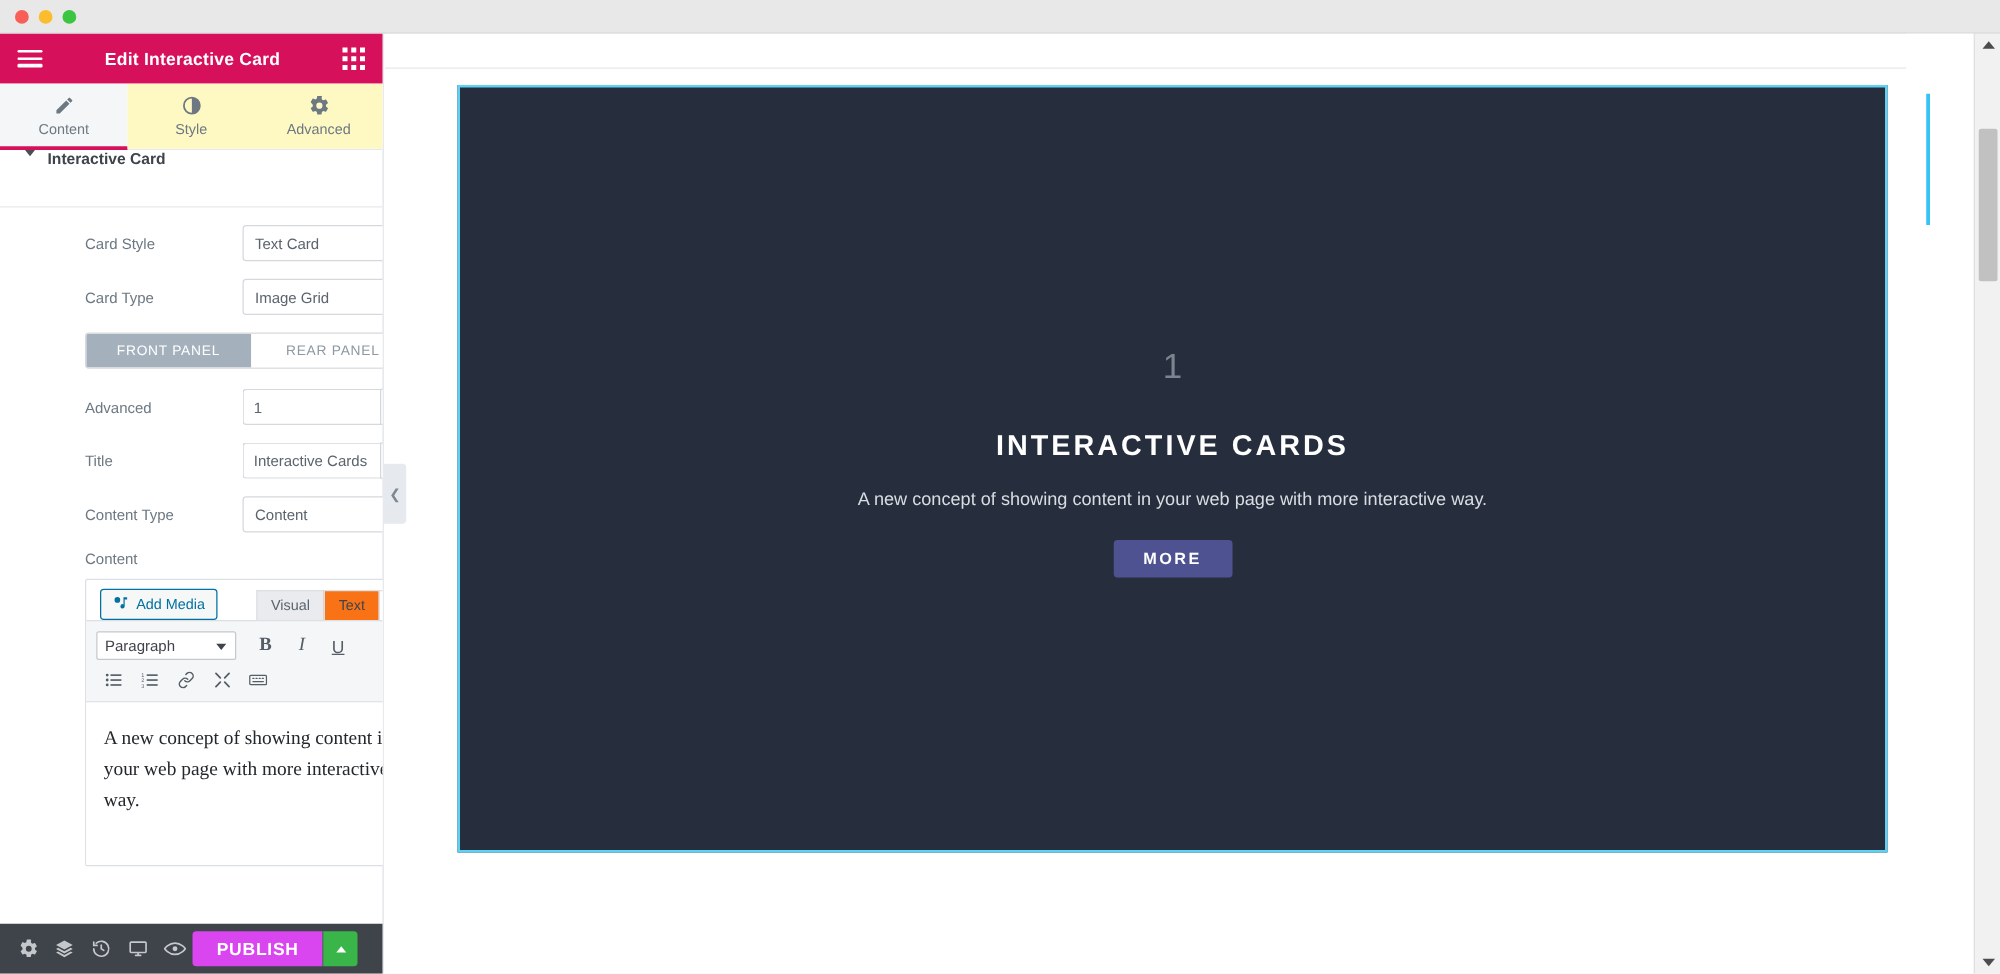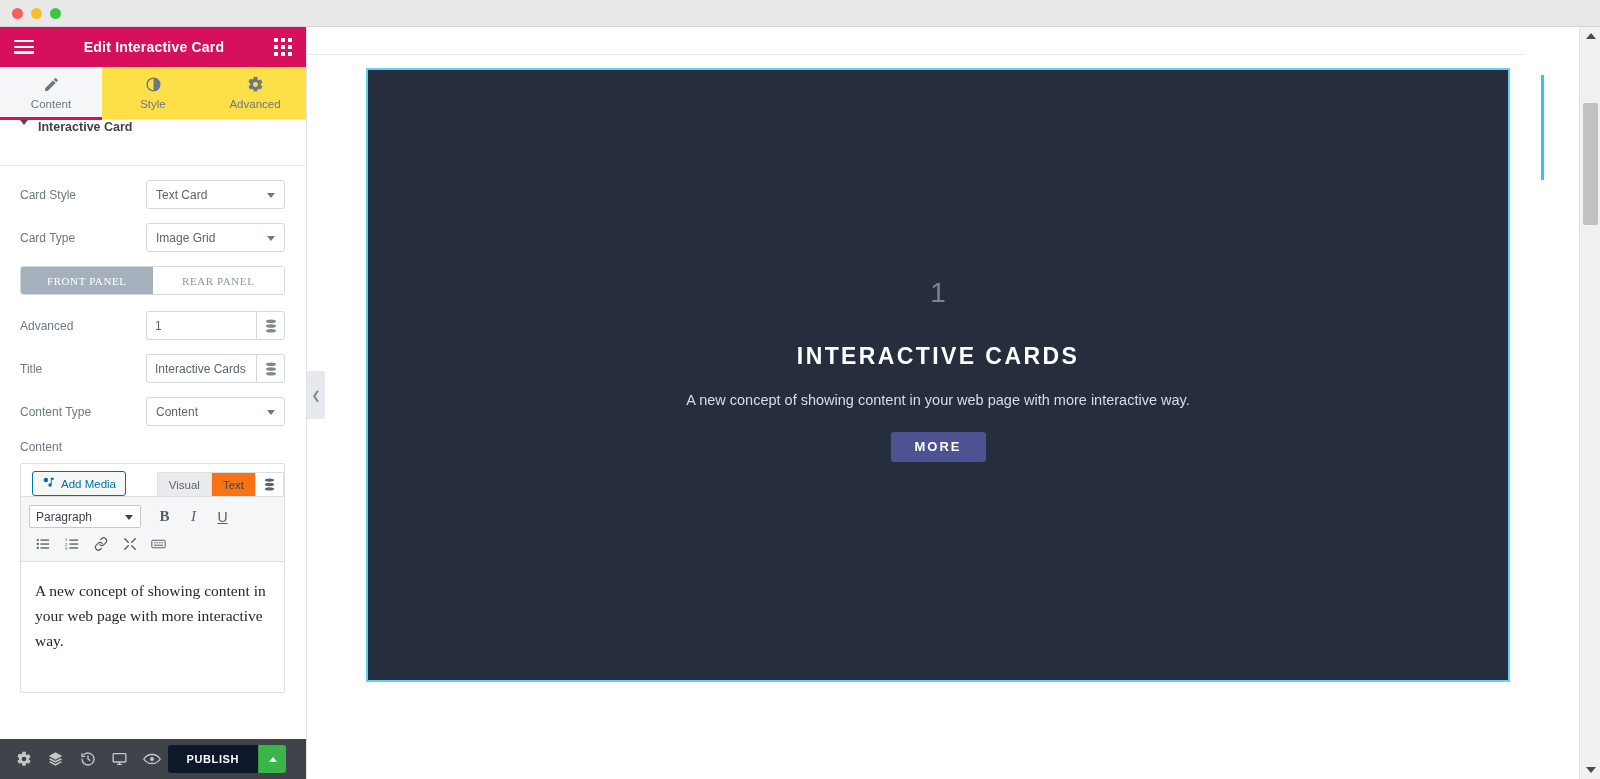--- a/index.html
+++ b/index.html
@@ -57,21 +57,21 @@
   .grid-icon span { background: #fff; display: block; width: 4px; height: 4px; }
 
   
   .tabs {
     display: flex; height: 53px; background: #ffffff;
     border-bottom: 1px solid #e6e9ec; flex: 0 0 auto;
   }
   .tab {
     flex: 1; display: flex; flex-direction: column;
     align-items: center; justify-content: center; gap: 5px;
-    cursor: pointer; position: relative; background: #fde047;
+    cursor: pointer; position: relative; background: #fef9c3;
   }
   .tab.active { background: #f4f6f7; }
   .tab.active:after {
     content: ""; position: absolute; left: 0; right: 0; bottom: -1px;
     height: 3px; background: #d6105a;
   }
   .tab-label { font-size: 11.5px; color: #6d7882; }
   .tab-ico { color: #6d7882; display: block; height: 17px; }
 
   
@@ -82,20 +82,21 @@
   .section-head .caret {
     width: 0; height: 0; border-left: 4.5px solid transparent;
     border-right: 4.5px solid transparent; border-top: 5.5px solid #4a4f55;
   }
   .section-head .t { font-size: 12.5px; font-weight: bold; color: #3f444b; }
 
   
   .panel-body {
     flex: 1 1 auto; overflow: hidden; position: relative;
     padding: 14px 20px 0 20px;
+    margin-left: 48px;
   }
 
   .row { display: flex; align-items: center; margin-bottom: 14px; }
   .row > .lbl {
     width: 126px; flex: 0 0 126px;
     font-size: 12px; color: #6d7882;
   }
   .ctl { flex: 1 1 auto; display: flex; }
 
   .select {
@@ -125,21 +126,20 @@
 
   
   .seg {
     display: flex; width: 265px; height: 29px; margin-bottom: 16px;
     border: 1px solid #d5d8dc; border-radius: 3px; overflow: hidden;
   }
   .seg > div {
     flex: 1; display: flex; align-items: center; justify-content: center;
     font-size: 11px; letter-spacing: .6px; cursor: pointer; color: #8d98a2;
     background: #fff;
-    font-family: Liberation Serif, serif;
   }
   .seg > div.on { background: #a4b1bd; color: #ffffff; }
 
   .plain-label { font-size: 12px; color: #6d7882; margin-bottom: 9px; }
 
   
   .wp-editor { width: 265px; border: 1px solid #dcdfe3; border-radius: 2px; background: #fff; }
   .wp-top { display: flex; align-items: flex-start; justify-content: space-between; padding: 7px 0 0 0; gap: 24px; }
   .add-media {
     margin-left: 11px; height: 25px; display: inline-flex; align-items: center; gap: 6px;
@@ -190,21 +190,21 @@
   .panel-footer {
     height: 40px; flex: 0 0 auto; background: #3f444b;
     display: flex; align-items: center; padding: 0 8px; gap: 0;
   }
   .foot-ico {
     width: 36px; height: 40px; display: flex; align-items: center; justify-content: center;
     color: #c5c8cb; cursor: pointer;
   }
   .publish-wrap { margin-left: auto; display: flex; height: 28px; margin-right: 12px; }
   .publish {
-    background: #0f172a; color: #fff; font-size: 11px; font-weight: bold;
+    background: #d946ef; color: #fff; font-size: 14px; font-weight: bold;
     letter-spacing: .6px; padding: 0 19px; display: flex; align-items: center;
     border-radius: 3px 0 0 3px; cursor: pointer;
   }
   .publish-arrow {
     background: #39b54a; width: 28px; border-left: 1px solid #2f9c3e;
     border-radius: 0 3px 3px 0; display: flex; align-items: center; justify-content: center;
     cursor: pointer;
   }
   .publish-arrow .up {
     width: 0; height: 0; border-left: 4.5px solid transparent;

